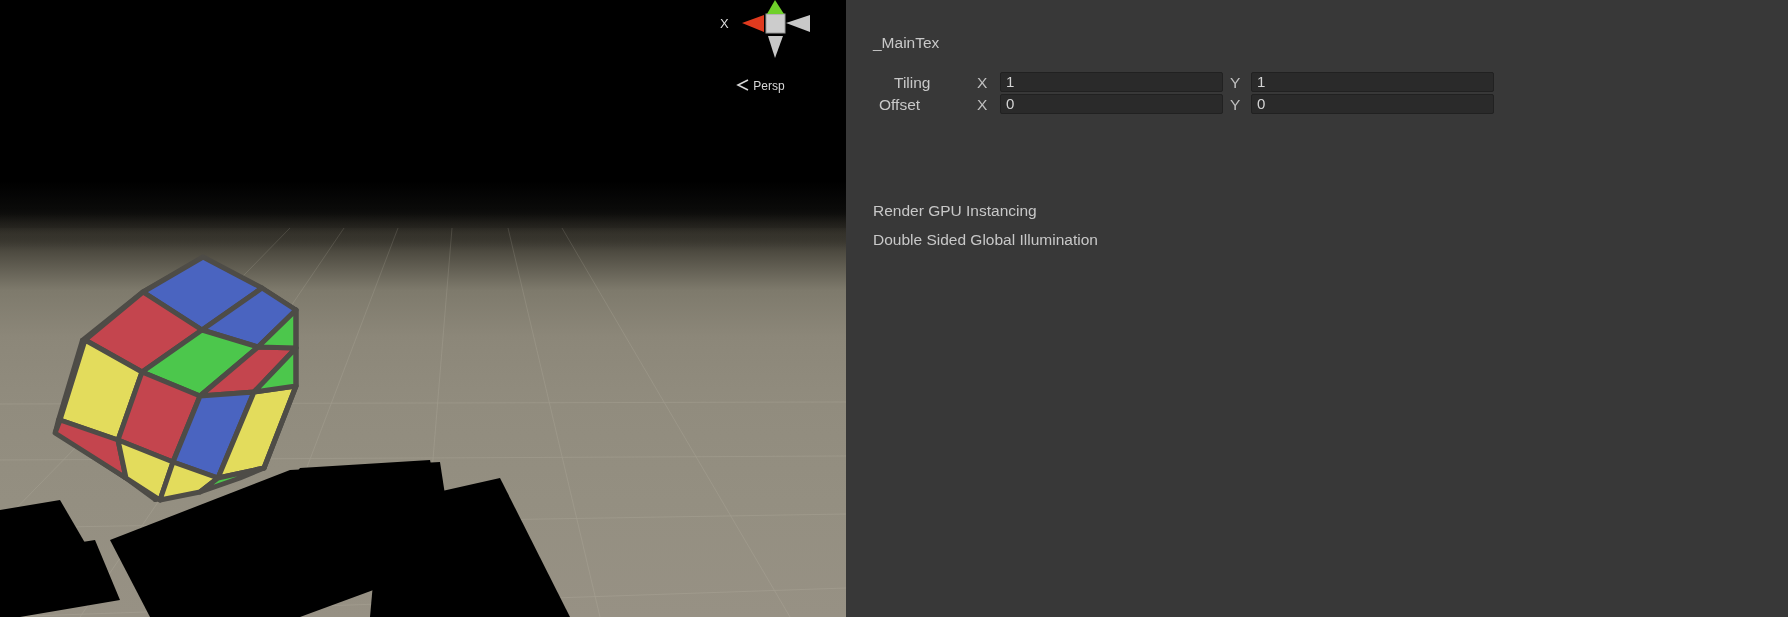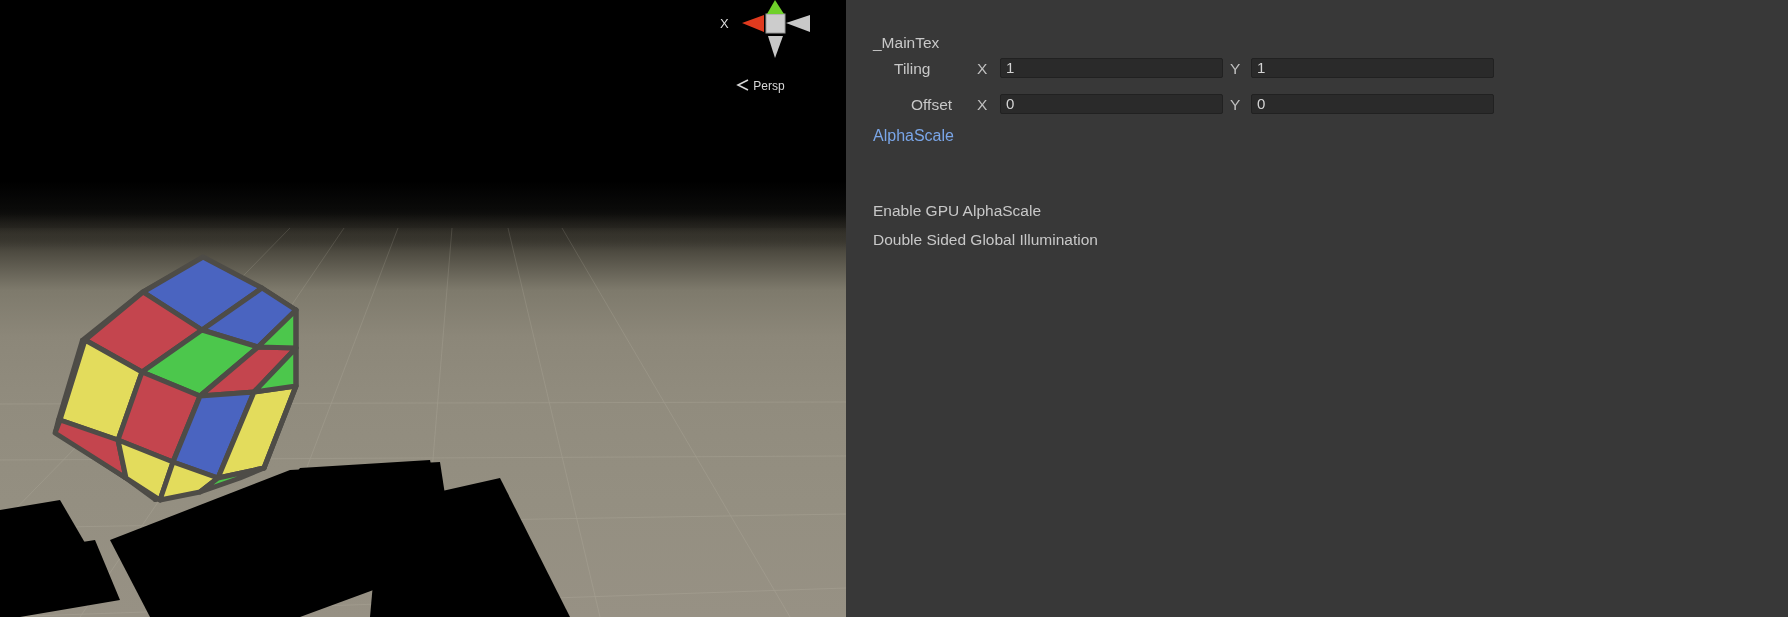--- a/index.html
+++ b/index.html
@@ -223,43 +223,40 @@
         </svg>
         <span>Persp</span>
       </div>
     </div>
   </div>
 
   <div id="inspector">
 
     <div class="lbl" style="left:27px; top:5px;">_MainTex</div>
 
-    <div class="row" style="top:30px;text-decoration:underline;">
+    <div class="row" style="top:44px;text-decoration:underline;">
       <div class="lbl" style="left:48px; top:1px;">Tiling</div>
       <div class="axis-lbl" style="left:131px; top:1px;">X</div>
       <div class="field" style="left:154px; top:0px; width:223px;">1</div>
       <div class="axis-lbl" style="left:384px; top:1px;">Y</div>
       <div class="field" style="left:405px; top:0px; width:243px;">1</div>
     </div>
 
     <div class="row" style="top:66px;">
-      <div class="lbl" style="left:65px; top:1px;">Offset</div>
+      <div class="lbl" style="left:33px; top:1px;">Offset</div>
       <div class="axis-lbl" style="left:131px; top:1px;">X</div>
       <div class="field" style="left:154px; top:0px; width:223px;">0</div>
       <div class="axis-lbl" style="left:384px; top:1px;">Y</div>
       <div class="field" style="left:405px; top:0px; width:243px;">0</div>
     </div>
 
-    <div class="row" style="top:98px;">
-      <div class="lbl blue" style="left:27px; top:0px; font-size:16px;">AlphaScale</div>
-    </div>
 
 
     <div class="row" style="top:172px;">
-      <div class="lbl" style="left:27px; top:1px;">Enable GPU AlphaScale</div>
+      <div class="lbl" style="left:27px; top:1px;">Render GPU Instancing</div>
     </div>
 
     <div class="row" style="top:201px;">
       <div class="lbl" style="left:27px; top:1px;">Double Sided Global Illumination</div>
     </div>
 
   </div>
 </div>
 
 </body></html>

